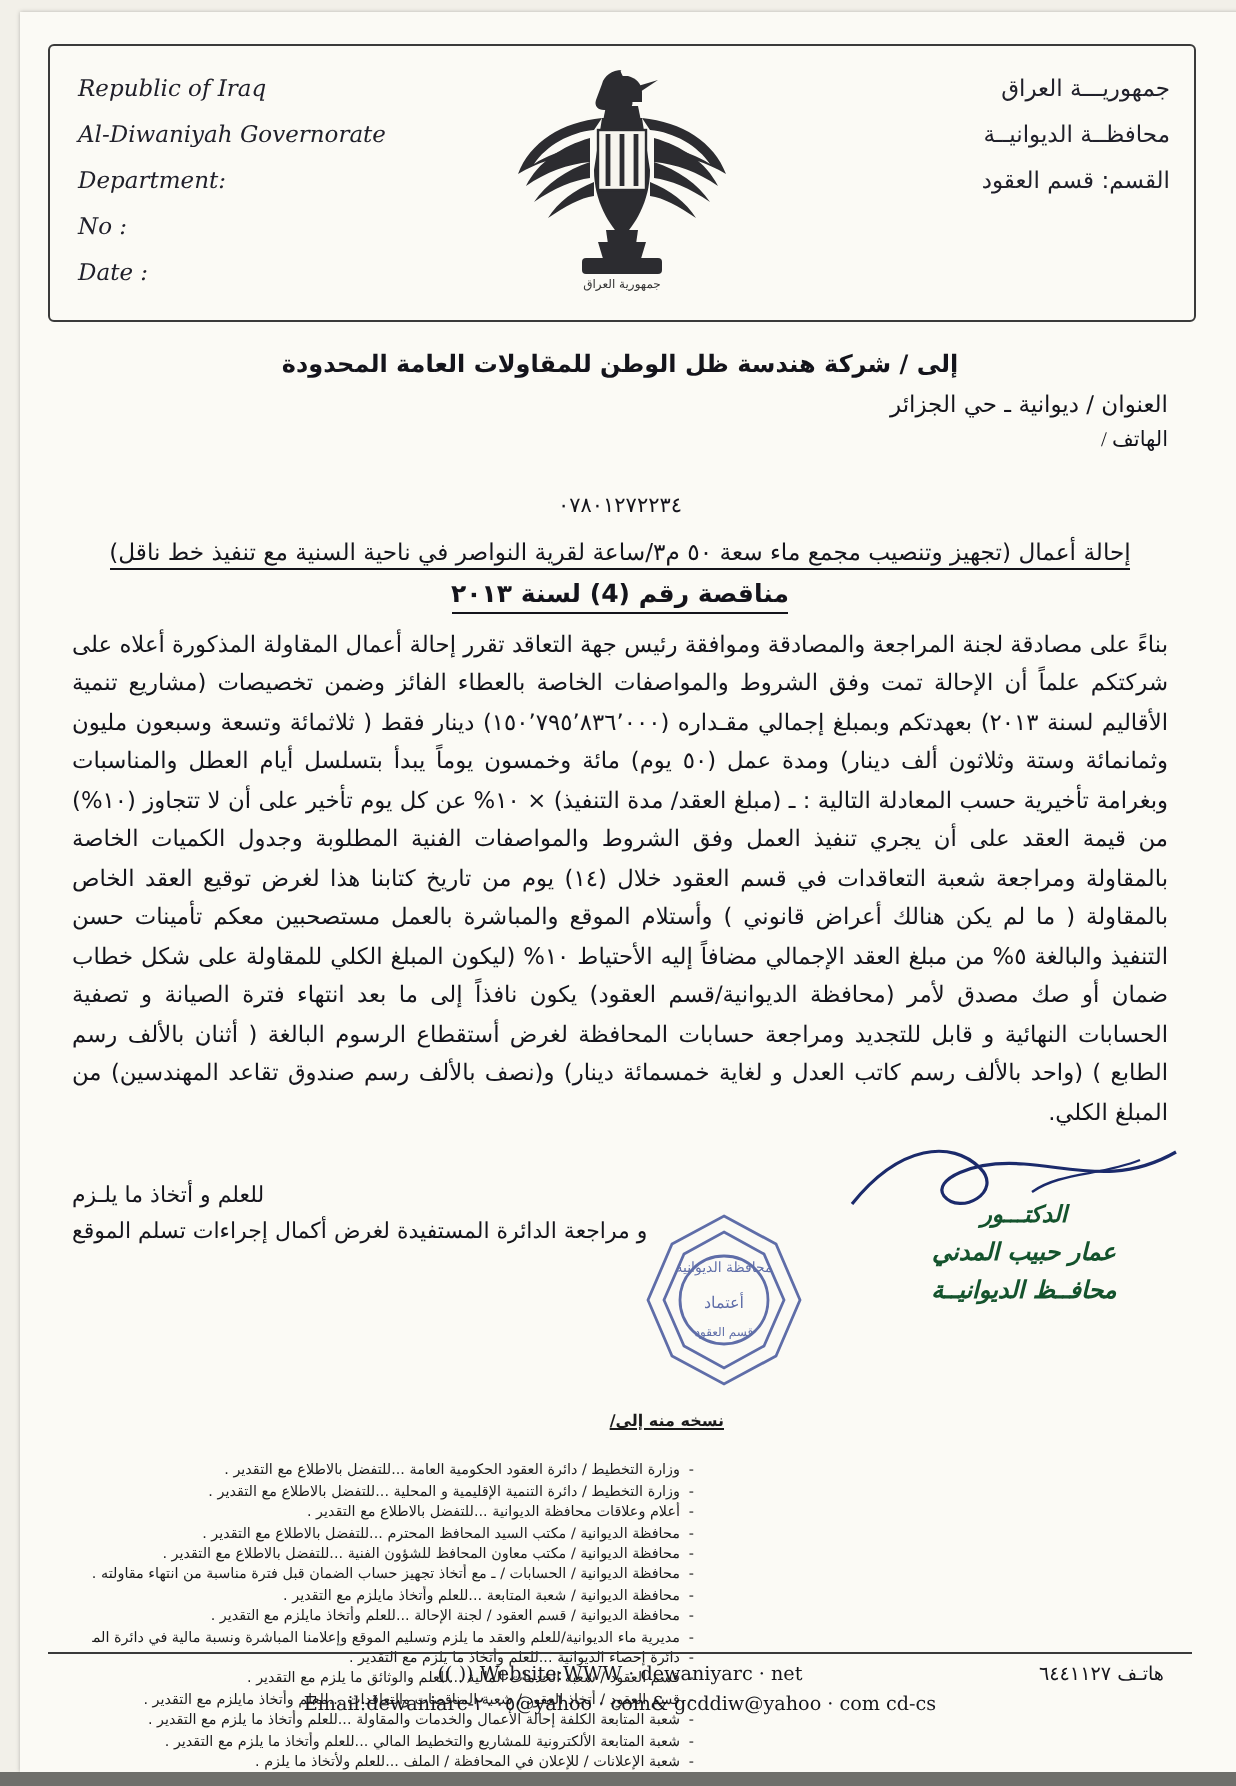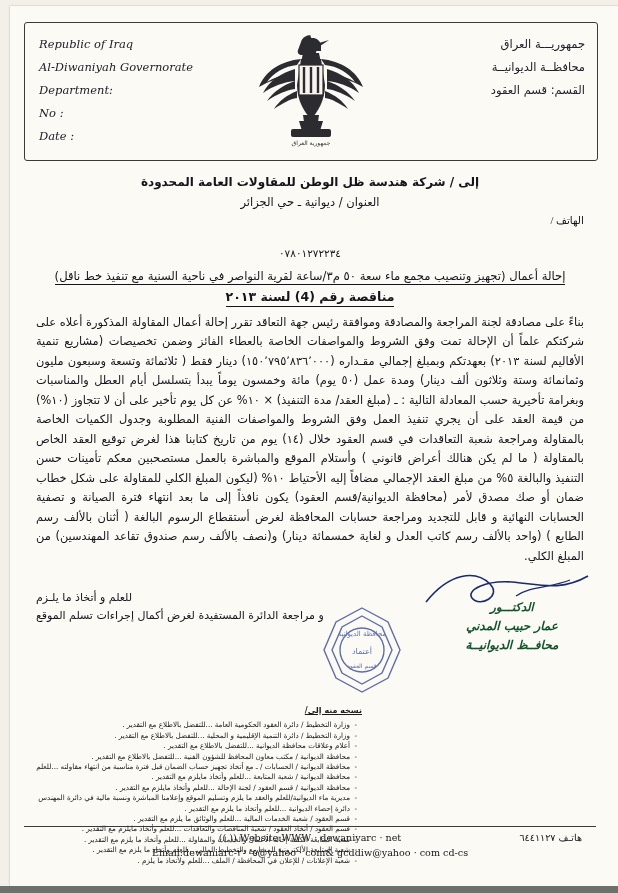--- a/index.html
+++ b/index.html
@@ -89,21 +89,21 @@
     left: 26px;
     top: 168px;
     width: 548px;
     direction: rtl;
     text-align: right;
     font-size: 11.3px;
     line-height: 17.5px;
     color: #14141b;
   }
   .to-line { text-align: center; font-weight: bold; font-size: 12px; margin-bottom: 2px;}
-  .addr-line { text-align: center; font-size: 11.5px; margin-bottom: 1px;}
+  .addr-line { text-align: right; font-size: 11.5px; margin-bottom: 1px;}
   .phone-line { text-align: right; font-size: 10.5px; margin-bottom: 15px; font-family: Liberation Serif, serif;}
   .phone-line2 { text-align: center; font-size: 10.5px; margin-bottom: 6px;}
   .subject {
     text-align: center;
     font-size: 11.6px;
     margin-bottom: 3px;
     line-height: 16px;
   }
   .subject .u { border-bottom: 1px solid #14141b; padding-bottom: 1px;}
   .tender-no {
@@ -168,21 +168,21 @@
     font-size: 7.2px;
     line-height: 10.4px;
     color: #1b1b1b;
   }
   .copies .title {
     font-size: 8px;
     text-decoration: underline;
     margin-bottom: 1px;
     font-weight: bold;
   }
-  .copies ul { list-style: none; margin: 4px; padding: 0; }
+  .copies ul { list-style: none; margin: 14px; padding: 0; }
   .copies li {
     position: relative;
     padding-right: 8px;
     white-space: nowrap;
     overflow: hidden;
   }
   .copies li:before {
     content: "-";
     position: absolute;
     right: 1px;
@@ -320,20 +320,21 @@
         <text x="52" y="66" text-anchor="middle" font-size="6" fill="#2b3f8f" font-family="DejaVu Sans, sans-serif">قسم العقود</text>
       </svg>
     </div>
 
     <div class="copies">
       <div class="title">نسخه منه إلى/</div>
       <ul>
         <li><span>وزارة التخطيط / دائرة العقود الحكومية العامة</span> <span class="dots">...للتفضل بالاطلاع مع التقدير .</span></li>
         <li><span>وزارة التخطيط / دائرة التنمية الإقليمية و المحلية</span> <span class="dots">...للتفضل بالاطلاع مع التقدير .</span></li>
         <li><span>أعلام وعلاقات محافظة الديوانية</span> <span class="dots">...للتفضل بالاطلاع مع التقدير .</span></li>
+        <li><span>محافظة الديوانية / مكتب السيد المحافظ المحترم</span> <span class="dots">...للتفضل بالاطلاع مع التقدير .</span></li>
         <li><span>محافظة الديوانية / مكتب معاون المحافظ للشؤون الفنية</span> <span class="dots">...للتفضل بالاطلاع مع التقدير .</span></li>
         <li><span>محافظة الديوانية / الحسابات / ـ مع أتخاذ تجهيز حساب الضمان قبل فترة مناسبة من انتهاء مقاولته</span> <span class="dots">...للعلم وأتخاذ مايلزم مع التقدير .</span></li>
         <li><span>محافظة الديوانية / شعبة المتابعة</span> <span class="dots">...للعلم وأتخاذ مايلزم مع التقدير .</span></li>
         <li><span>محافظة الديوانية / قسم العقود / لجنة الإحالة</span> <span class="dots">...للعلم وأتخاذ مايلزم مع التقدير .</span></li>
         <li><span>مديرية ماء الديوانية/للعلم والعقد ما يلزم وتسليم الموقع وإعلامنا المباشرة ونسبة مالية في دائرة المهندس المقيم للمشروع ٥٠٠٠ مع التقدير .</span> <span class="dots"></span></li>
         <li><span>دائرة إحصاء الديوانية</span> <span class="dots">...للعلم وأتخاذ ما يلزم مع التقدير .</span></li>
         <li><span>قسم العقود / شعبة الخدمات المالية</span> <span class="dots">...للعلم والوثائق ما يلزم مع التقدير .</span></li>
         <li><span>قسم العقود / أتخاذ العقود / شعبة المناقصات والتعاقدات</span> <span class="dots">...للعلم وأتخاذ مايلزم مع التقدير .</span></li>
         <li><span>شعبة المتابعة الكلفة إحالة الأعمال والخدمات والمقاولة</span> <span class="dots">...للعلم وأتخاذ ما يلزم مع التقدير .</span></li>
         <li><span>شعبة المتابعة الألكترونية للمشاريع والتخطيط المالي</span> <span class="dots">...للعلم وأتخاذ ما يلزم مع التقدير .</span></li>

